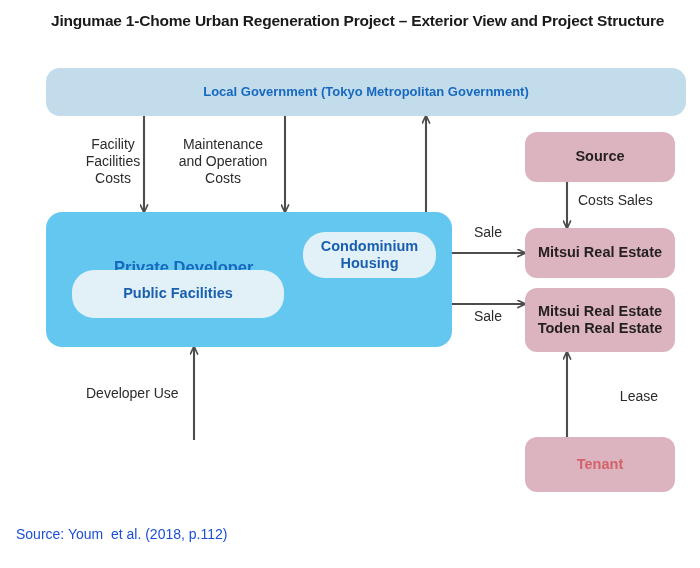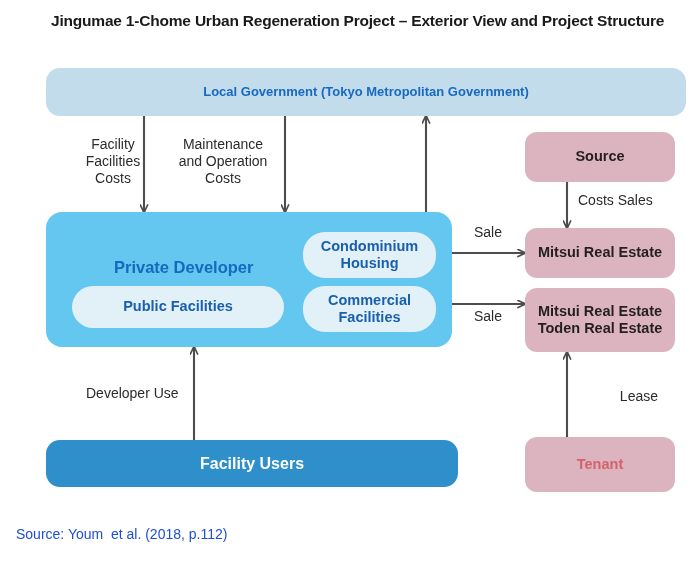--- a/index.html
+++ b/index.html
@@ -157,26 +157,23 @@
 
   <div class="node node-govt" style="left:46px; top:68px; width:640px; height:48px;">Local Government (Tokyo Metropolitan Government)</div>
 
   <div class="node node-developer" style="left:46px; top:212px; width:406px; height:135px;">
     <span class="developer-label" style="left:68px; top:46px;">Private Developer</span>
   </div>
 
   <div class="node node-inner" style="left:303px; top:232px; width:133px; height:46px;">Condominium
 Housing</div>
 
-  <div class="node node-inner" style="left:72px; top:286px; width:212px; height:42px;">Public Facilities</div>
-
-  <div class="node node-inner" style="left:303px; top:286px; width:133px; height:46px;">Commercial
-Facilities</div>
-
-  <div class="node node-users" style="left:46px; top:440px; width:412px; height:47px;">Facility Users</div>
+  <div class="node node-inner" style="left:72px; top:270px; width:212px; height:48px;">Public Facilities</div>
+
+
 
   <div class="node node-pink" style="left:525px; top:132px; width:150px; height:50px;">Source</div>
 
   <div class="node node-pink" style="left:525px; top:228px; width:150px; height:50px;">Mitsui Real Estate</div>
 
   <div class="node node-pink" style="left:525px; top:288px; width:150px; height:64px; white-space:pre-line;">Mitsui Real Estate
 Toden Real Estate</div>
 
   <div class="node node-pink tenant" style="left:525px; top:437px; width:150px; height:55px;">Tenant</div>
 

